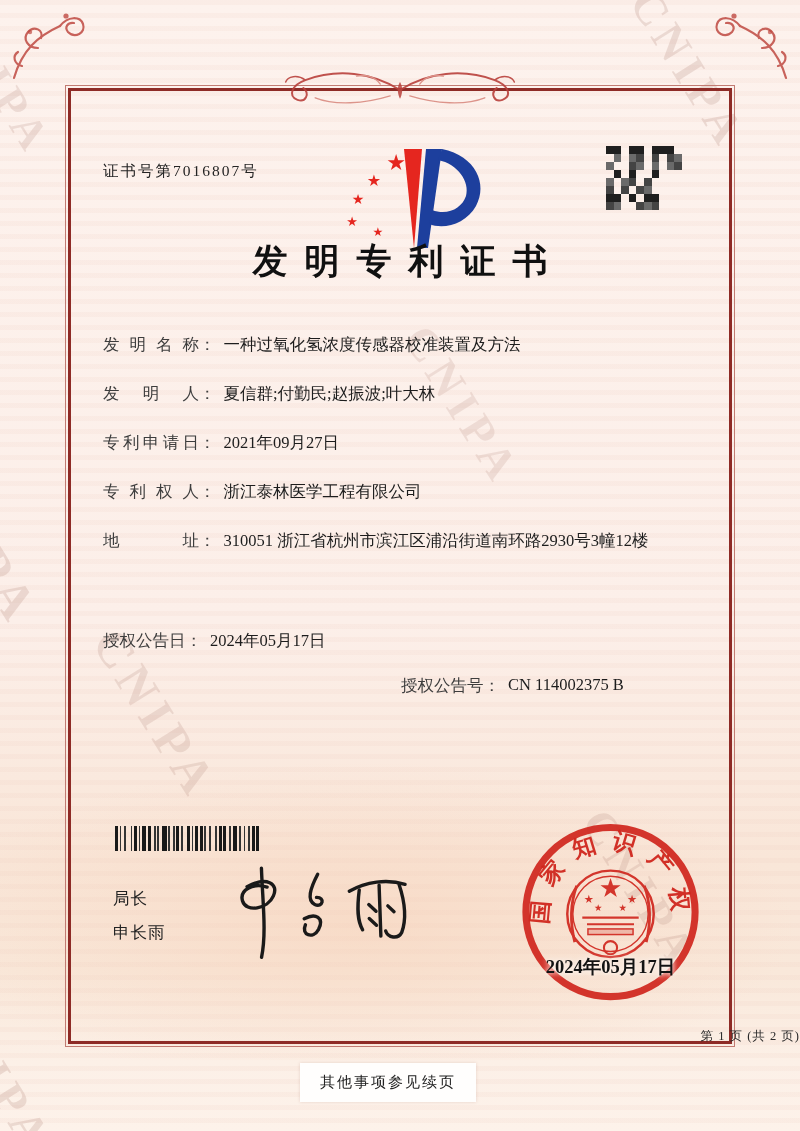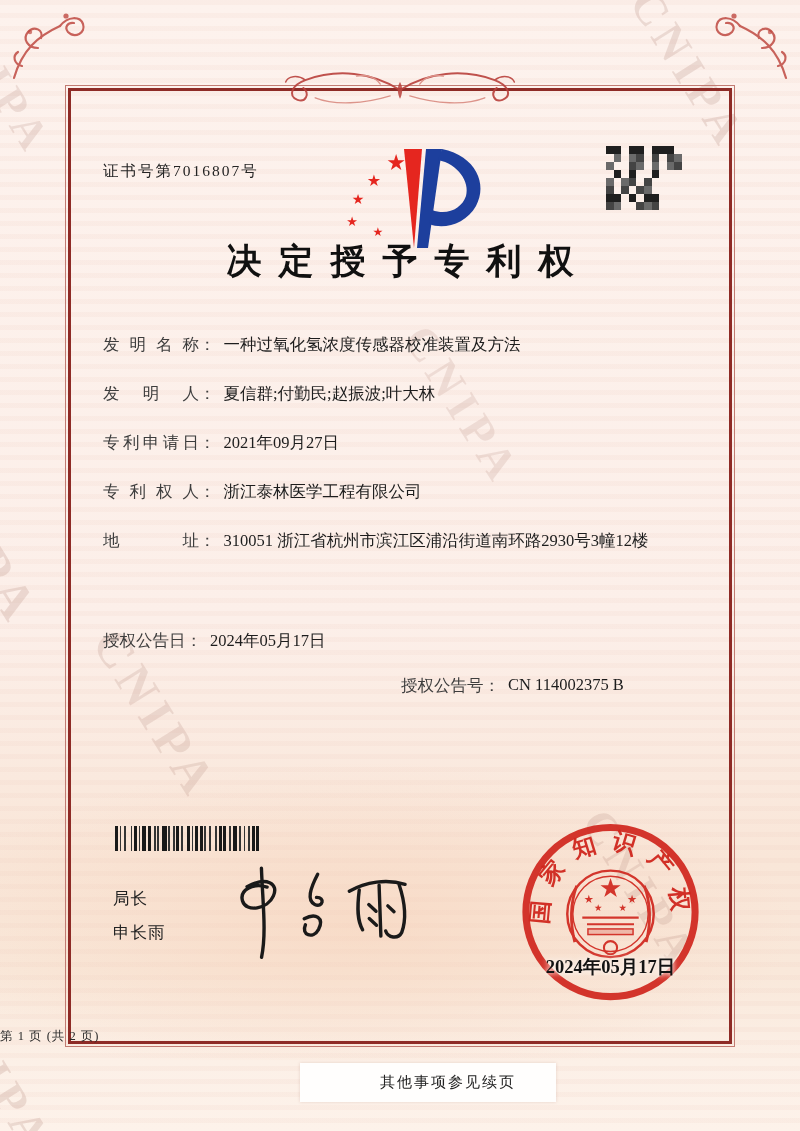--- a/index.html
+++ b/index.html
@@ -37,25 +37,25 @@
     text-align:justify;}
   .paras p{margin:0 0 4px 0;text-indent:2em;}
   .barcode{left:115px;top:826px;width:244px;height:25px;font-size:0;white-space:nowrap;}
   .barcode i{display:inline-block;height:25px;}
   .signer{position:absolute;z-index:5;font-family:"Liberation Sans",sans-serif;font-size:16.5px;
     color:#222;letter-spacing:1px;}
   .signature{left:222px;top:860px;width:210px;height:105px;}
   .seal{left:513px;top:818px;width:195px;height:188px;z-index:6;}
   .seal-date{position:absolute;left:0;top:136px;width:100%;text-align:center;font-size:18.5px;
     font-weight:600;color:#131313;text-shadow:0 0 4px #fdf3ee,0 0 7px #fdf3ee;}
-  .page-number{left:0;top:1028px;width:800px;text-align:left;font-size:12.5px;
+  .page-number{left:0;top:1028px;width:800px;text-align:right;font-size:12.5px;
     letter-spacing:1px;color:#2a2a2a;}
-  .cont-strip{left:300px;top:1063px;width:216px;height:39px;background:#fffefd;z-index:6;
+  .cont-strip{left:300px;top:1063px;width:176px;height:39px;background:#fffefd;z-index:6;
     box-shadow:0 0 3px rgba(120,60,50,.18);text-align:center;line-height:39px;font-size:15px;
-    letter-spacing:2px;color:#222;padding-left:40px;}
+    letter-spacing:2px;color:#222;}
 </style>
 </head>
 <body>
 
 <div class="page">
 
   <div class="band-overlay"></div>
   <div class="warm-glow"></div>
 
   <div class="watermark" style="left:-28px;top:-8px;font-size:44px;opacity:.20">CNIPA</div>
@@ -153,21 +153,21 @@
         <div class="qr-cell" style="left:38px;top:48px;width:7.6px;height:8px;background:#1f1f1f"></div>
         <div class="qr-cell" style="left:45.599999999999994px;top:48px;width:7.6px;height:8px;background:#1f1f1f"></div>
         <div class="qr-cell" style="left:0px;top:56px;width:7.6px;height:8px;background:#444"></div>
         <div class="qr-cell" style="left:7.6px;top:56px;width:7.6px;height:8px;background:#6a6a6a"></div>
         <div class="qr-cell" style="left:30.4px;top:56px;width:7.6px;height:8px;background:#444"></div>
         <div class="qr-cell" style="left:38px;top:56px;width:7.6px;height:8px;background:#6a6a6a"></div>
         <div class="qr-cell" style="left:45.599999999999994px;top:56px;width:7.6px;height:8px;background:#444"></div>
       </div>
     </div>
 
-  <div class="content title">决定授予专利权</div>
+  <div class="content title">发明专利证书</div>
 
   <div class="content fields">
     <div class="f-row">
       <span class="f-label">发明名称</span><span class="f-colon">：</span><span class="f-value">一种过氧化氢浓度传感器校准装置及方法</span>
     </div>
     <div class="f-row">
       <span class="f-label">发明人</span><span class="f-colon">：</span><span class="f-value">夏信群;付勤民;赵振波;叶大林</span>
     </div>
     <div class="f-row">
       <span class="f-label">专利申请日</span><span class="f-colon">：</span><span class="f-value">2021年09月27日</span>

